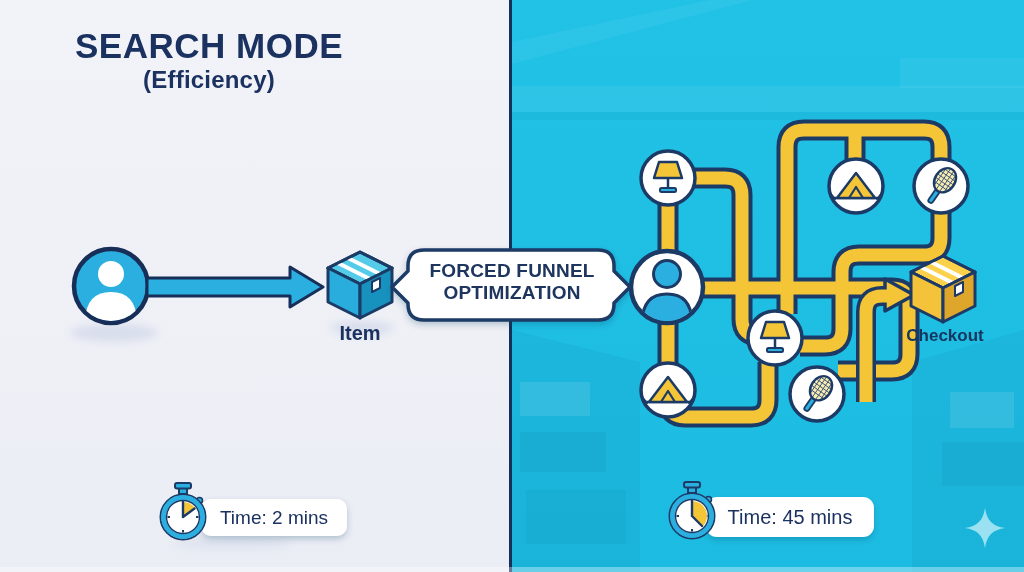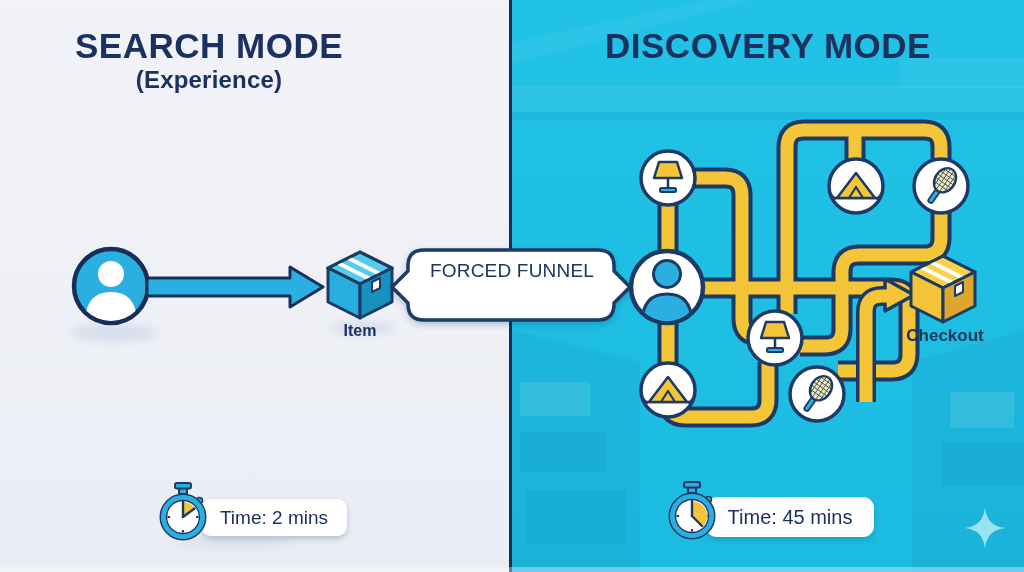--- a/index.html
+++ b/index.html
@@ -8,23 +8,23 @@
   .panel{position:absolute;top:0;height:572px;}
   .panel.left{left:0;width:511px;background:linear-gradient(180deg,#f2f3f8 0%,#eef0f6 60%,#eaedf4 100%);}
   .panel.right{left:511px;width:513px;background:linear-gradient(180deg,#22c2e6 0%,#1cbce2 100%);}
   .divider{position:absolute;left:509px;top:0;width:3px;height:572px;background:#14305c;}
   svg.overlay{position:absolute;left:0;top:0;pointer-events:none;}
   .txt{position:absolute;color:#1b3261;text-align:center;}
   .title{font-size:35px;font-weight:800;letter-spacing:.5px;}
   .subtitle{font-size:24px;font-weight:600;letter-spacing:.2px;}
   .t-left{left:0;width:418px;}
   .t-right{left:512px;width:512px;}
-  .bubble-text{left:402px;top:260px;width:220px;font-size:19px;font-weight:400;
+  .bubble-text{left:402px;top:260px;width:220px;font-size:19px;font-weight:700;
                line-height:22px;color:#1e3560;letter-spacing:.2px;}
-  .item-label{left:320px;top:322px;width:80px;font-size:16px;font-weight:800;}
+  .item-label{left:320px;top:322px;width:80px;font-size:20px;font-weight:800;}
   .checkout-label{left:891px;top:326px;width:108px;font-size:17px;font-weight:800;color:#15355f;}
   .timer-text{font-size:19px;font-weight:400;color:#1b3261;}
   .timer-left{left:201px;top:499px;width:146px;height:37px;line-height:37px;}
   .timer-right{left:706px;top:497px;width:168px;height:40px;line-height:40px;font-size:20px;}
 </style>
 </head>
 <body>
 
 <div class="stage">
   <div class="panel left"></div>
@@ -203,25 +203,25 @@
     <g transform="translate(692,516)">
       <use href="#watchbody"></use>
       <path d="M 0 0 L 0 -15 A 15 15 0 0 1 10.6 10.6 Z" fill="#F4C537"></path>
       <path d="M 0 0 L 0 -15 M 0 0 L 10 10" stroke="#1C3A66" stroke-width="2.4" stroke-linecap="round"></path>
     </g>
 
     <path transform="translate(985,528) scale(0.92)" d="M 0 -22 C 2 -8 8 -2 22 0 C 8 2 2 8 0 22 C -2 8 -8 2 -22 0 C -8 -2 -2 -8 0 -22 Z" fill="#A8E7F4" opacity="0.9"></path>
   </svg>
 
   <div class="txt title t-left" style="top:26px">SEARCH MODE</div>
-  <div class="txt subtitle t-left" style="top:66px">(Experience)</div>
-  <div class="txt title t-right" style="top:26px">DISCOVERY MODE</div>
+  <div class="txt subtitle t-left" style="top:66px">(Efficiency)</div>
 
   <div class="txt bubble-text">
     <div>FORCED FUNNEL</div>
+    <div>OPTIMIZATION</div>
   </div>
 
   <div class="txt item-label">Item</div>
   <div class="txt checkout-label">Checkout</div>
 
   <div class="txt timer-text timer-left">Time: 2 mins</div>
   <div class="txt timer-text timer-right">Time: 45 mins</div>
 </div>
 
 </body></html>

